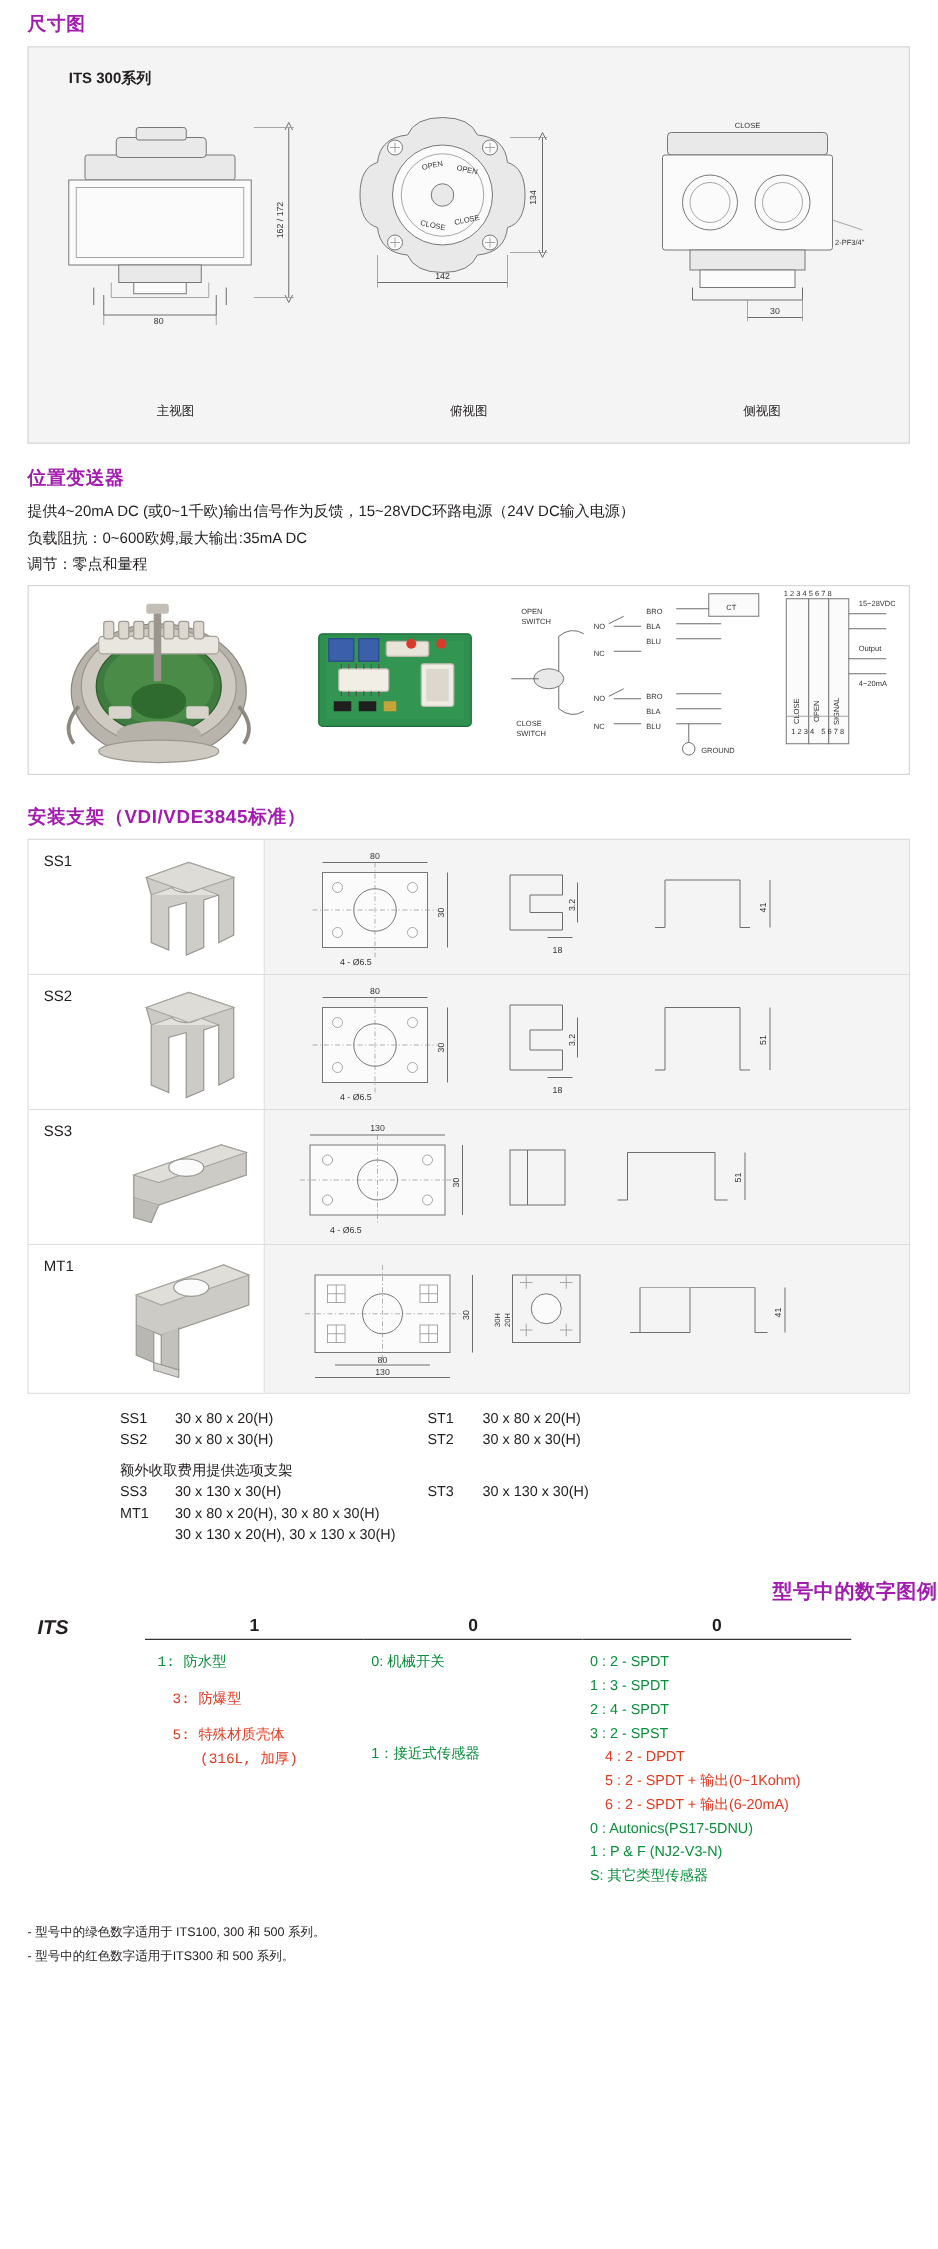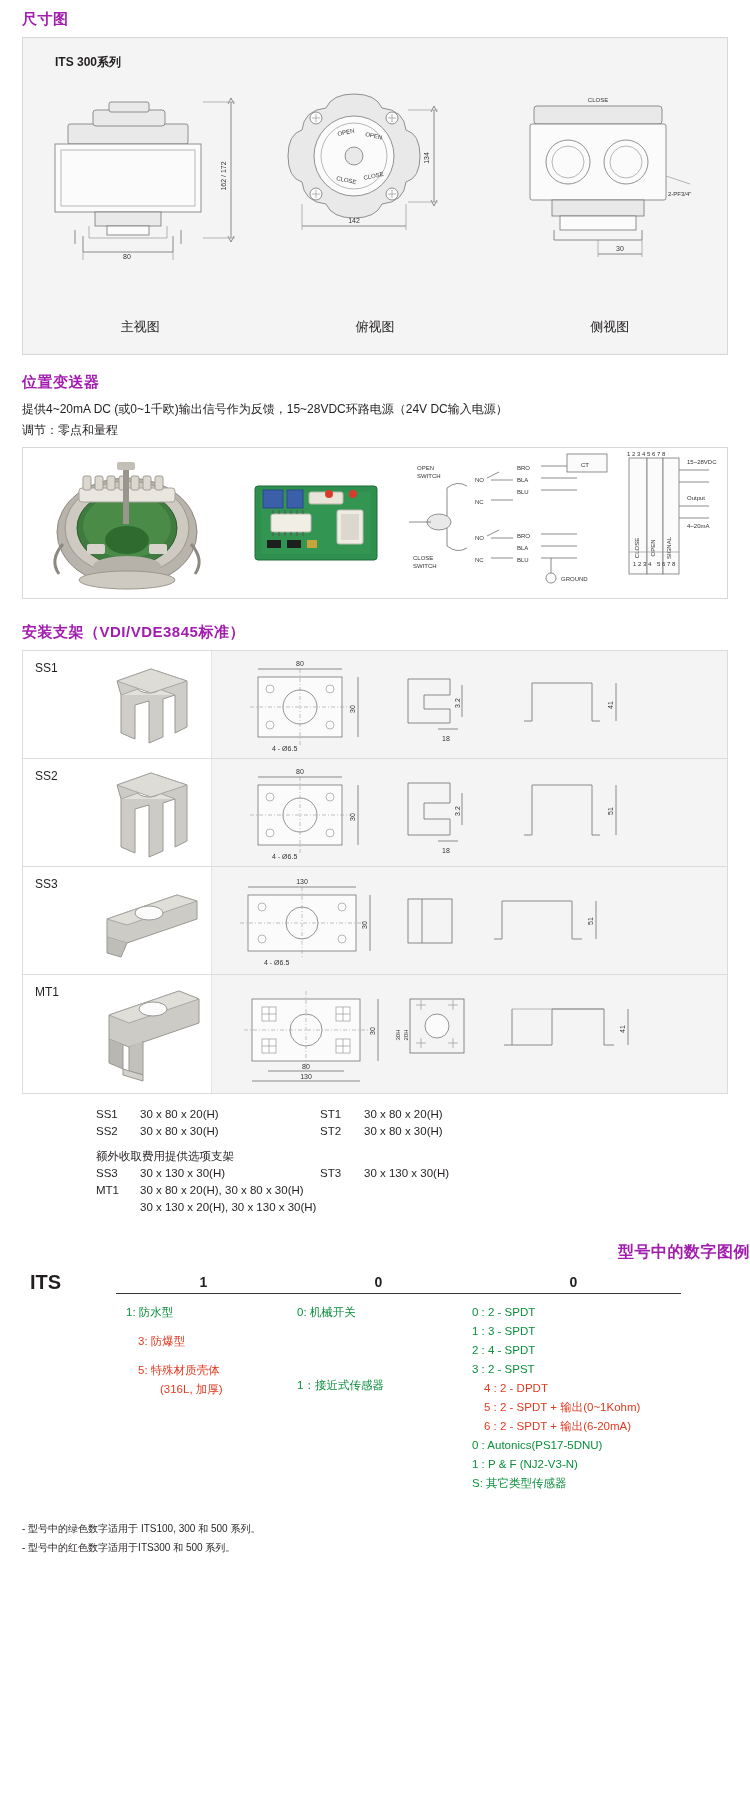--- a/index.html
+++ b/index.html
@@ -34,21 +34,21 @@
   
   .dim-box { height:318px; position:relative; }
   .dim-title {
     position:absolute; left:32px; top:16px;
     font-size:12px; font-weight:bold;
   }
   .dim-cols { display:flex; padding-top:42px; height:100%; }
   .dim-col { flex:1; position:relative; }
   .dim-cap {
     position:absolute; bottom:18px; width:100%;
-    text-align:center; font-size:13px;
+    text-align:center; font-size:10px;
   }
   .draw { position:absolute; left:0; right:0; top:0; bottom:40px; }
   svg { display:block; }
   .ln { stroke:#6e6e6e; stroke-width:0.8; fill:none; }
   .ln2 { stroke:#9a9a9a; stroke-width:0.7; fill:none; }
   .dash { stroke:#9a9a9a; stroke-width:0.6; fill:none; stroke-dasharray:4 2 1 2; }
   .fillg { fill:#e9e9e9; stroke:#777; stroke-width:0.8; }
   .fillw { fill:#fbfbfb; stroke:#777; stroke-width:0.8; }
   .tx { font-size:7px; fill:#333; font-family:"Liberation Sans", sans-serif; }
   .txs { font-size:6px; fill:#333; font-family:"Liberation Sans", sans-serif; }
@@ -68,37 +68,37 @@
     background:#ffffff;
   }
   .br-photo { width:120px; position:relative; background:#ffffff; }
   .br-draw { flex:1; background:#f4f4f4; position:relative; border-left:1px solid #e4e4e4;}
 
   
   .spec { margin:12px 22px 0 96px; font-size:11.5px; line-height:17px; }
   .spec .row { display:flex; }
   .spec .c1 { width:44px; }
   .spec .c2 { width:180px; }
-  .spec .c3 { width:44px; }
+  .spec .c3 { width:44px;margin-left:22px; }
   .spec .c4 { width:180px; }
   .spec .gap { height:8px; }
 
   
   .legend { margin:8px 22px 0 22px; position:relative; }
   .legend-head { display:flex; align-items:flex-end; padding-left:8px; }
-  .lh-its { width:86px; font-size:20px; font-weight:bold; }
+  .lh-its { width:86px; font-size:16px; font-weight:bold;font-style:italic; }
   .lh-col { position:relative; text-align:center; }
   .lh-col .num { font-size:14px; font-weight:bold; padding-bottom:3px; }
   .lh-col .bar { height:1px; background:#333; }
   .c-a { width:175px; }
   .c-b { width:175px; }
   .c-c { width:215px; }
   .legend-body { display:flex; padding:9px 0 0 8px; }
   .lb { font-size:11.5px; line-height:19px; }
-  .lb.a { width:175px; padding-left:10px; }
+  .lb.a { width:175px; padding-left:10px;font-family:Liberation Mono, monospace; }
   .lb.b { width:175px; padding-left:6px; }
   .lb.c { width:215px; padding-left:6px; }
   .green { color:#0a8f3c; }
   .red { color:#e03a20;margin-left:12px; }
   .indent { padding-left:22px; display:block; }
   .sp { height:10px; }
   .sp-lg { height:34px; }
   .sp-md { height:20px; }
 
   .notes { margin:26px 22px 0 22px; font-size:10px; line-height:19px; }
@@ -207,20 +207,21 @@
           </svg>
         </div>
         <div class="dim-cap">侧视图</div>
       </div>
 
     </div>
   </div>
 
   <div class="h1" style="margin-top:18px">位置变送器</div>
   <div class="para">提供4~20mA DC (或0~1千欧)输出信号作为反馈，15~28VDC环路电源（24V DC输入电源）</div>
+  <div class="para">负载阻抗：0~600欧姆,最大输出:35mA DC</div>
   <div class="para" style="margin-bottom:8px">调节：零点和量程</div>
 
   <div class="panel white trans-box">
 
     <div class="trans-cell" style="width:218px">
       <svg width="218" height="150" viewBox="0 0 218 150">
         <ellipse cx="104" cy="84" rx="70" ry="54" fill="#b9b4ab" stroke="#8d8881"></ellipse>
         <ellipse cx="104" cy="80" rx="62" ry="47" fill="#cfcac1" stroke="#9b968e"></ellipse>
         <ellipse cx="104" cy="80" rx="50" ry="38" fill="#3f7a3f" stroke="#2c5c2c"></ellipse>
         <ellipse cx="104" cy="78" rx="44" ry="32" fill="#4a8b47"></ellipse>

